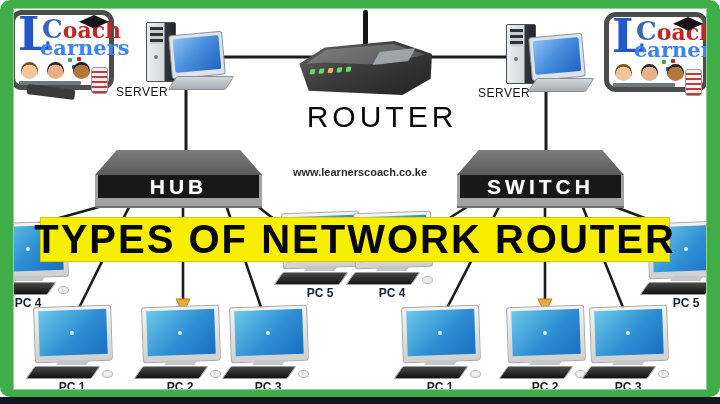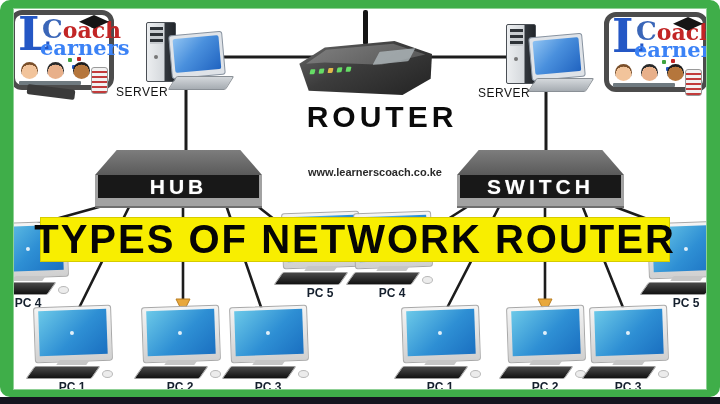--- a/index.html
+++ b/index.html
@@ -68,36 +68,36 @@
     clip-path:polygon(1% 42%,20% 12%,72% 0%,100% 24%,99% 70%,78% 100%,8% 92%);}
   .rtop{position:absolute;left:0px;top:31px;width:134px;height:54px;opacity:.85;
     background:linear-gradient(150deg,#8a8a8a,#4c4c4c);
     clip-path:polygon(6% 42%,21% 16%,71% 5%,95% 25%,62% 44%,20% 40%);}
   .rpatch{position:absolute;left:78px;top:40px;width:36px;height:13px;background:#aeb6ba;
     transform:skew(-28deg,-6deg);opacity:.8;border-radius:1px;}
   .leds{position:absolute;left:12px;top:58px;display:flex;gap:4px;transform:skew(-12deg,-4deg);}
   .led{width:5px;height:5px;border-radius:1px;background:#66dd66;}
   .led.amber{background:#e2b84a;}
   .router-label{position:absolute;left:296px;top:100px;width:172px;text-align:center;
-    font-size:30px;font-weight:700;letter-spacing:4px;color:#0a0a0a;z-index:7;}
+    font-size:30px;font-weight:400;letter-spacing:4px;color:#0a0a0a;z-index:7;}
 
   
   .netbox{position:absolute;width:167px;height:56px;z-index:6;}
   .nb-top{position:absolute;left:0;top:0;width:100%;height:25px;
     background:linear-gradient(#7d7d7d,#5a5a5a);
     clip-path:polygon(13% 0,87% 0,100% 100%,0 100%);}
   .nb-front{position:absolute;left:0;top:25px;width:100%;height:31px;background:#a2a2a2;
     border-bottom:2px solid #6f6f6f;}
   .nb-band{position:absolute;left:3px;right:3px;top:0;height:23px;background:#181818;
     display:flex;align-items:center;justify-content:center;}
   .nb-text{color:#fff;font-size:21px;font-weight:800;letter-spacing:4px;
     text-shadow:0 0 1px #888;}
 
   
-  .site-url{position:absolute;left:278px;top:166px;width:164px;text-align:right;
+  .site-url{position:absolute;left:293px;top:166px;width:164px;text-align:left;
     font-size:11px;font-weight:bold;color:#2a2a2a;z-index:5;}
 
   
   .banner{position:absolute;left:40px;top:217px;width:630px;height:45px;background:#f8ee00;
     border:1px solid #d6cc00;box-sizing:border-box;display:flex;align-items:center;justify-content:center;
     z-index:10;}
   .banner-text{font-size:40px;font-weight:800;letter-spacing:2px;color:#050505;white-space:nowrap;}
 
   
   .pc{position:absolute;width:92px;height:90px;z-index:4;}

